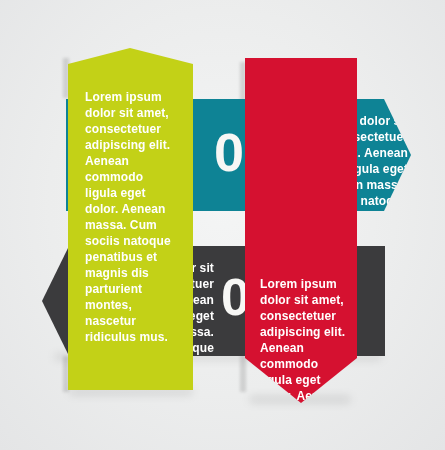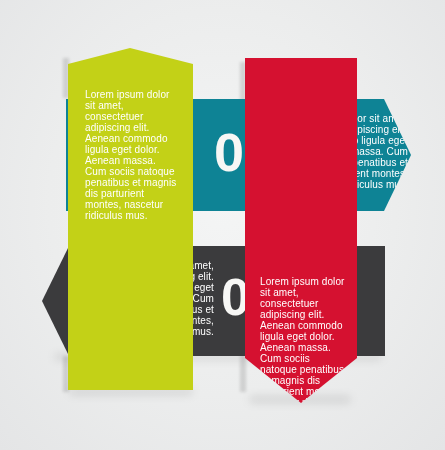--- a/index.html
+++ b/index.html
@@ -18,24 +18,25 @@
     width: 445px;
     height: 450px;
     background: radial-gradient(ellipse at 50% 45%, #f4f5f5 0%, #eceded 55%, #e4e5e6 100%);
     overflow: hidden;
   }
   .panel {
     position: absolute;
     box-sizing: border-box;
   }
   .body-text {
-    font-size: 10px;
-    line-height: 11px;
+    font-size: 12px;
+    line-height: 16px;
     color: #ffffff;
     letter-spacing: 0.01em;
+    font-weight: bold;
   }
   .numeral {
     color: #f7f7f5;
     font-weight: bold;
     font-family: "Liberation Sans", sans-serif;
     letter-spacing: -0.02em;
     line-height: 1;
   }
 
   

